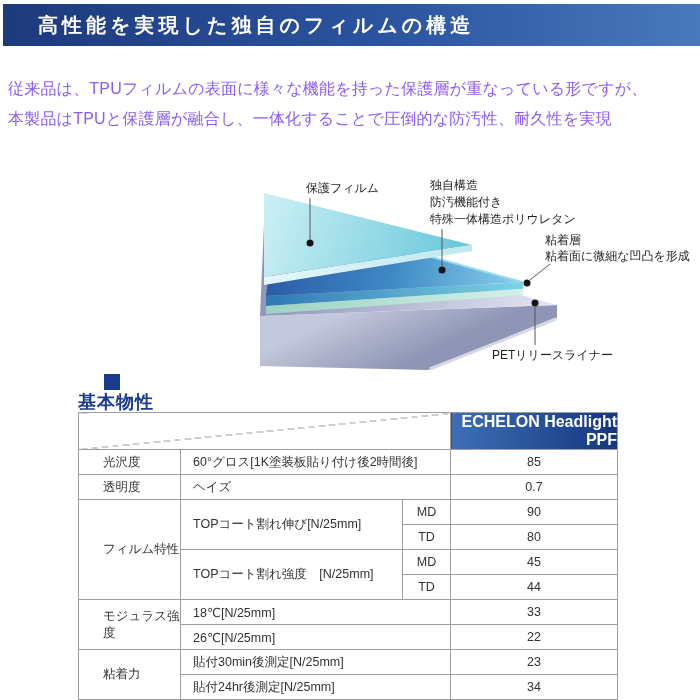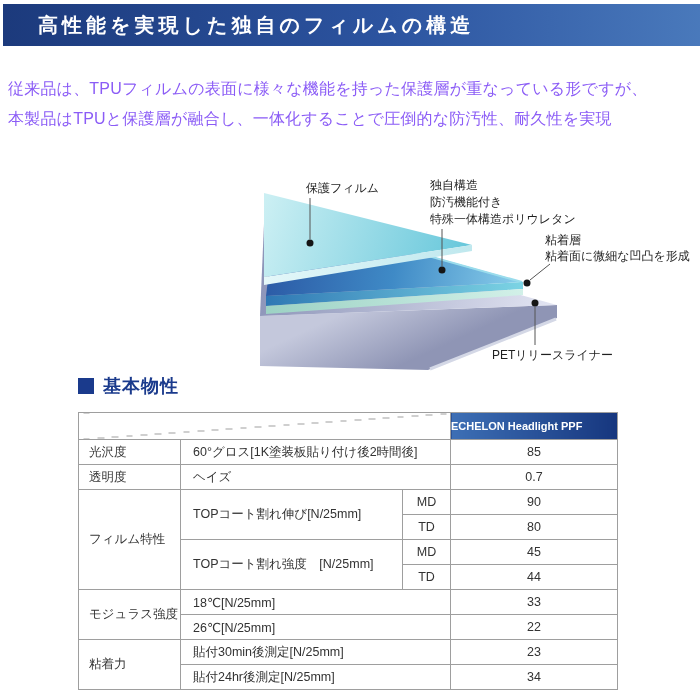--- a/index.html
+++ b/index.html
@@ -18,35 +18,35 @@
   .intro{position:absolute;left:8px;top:74px;width:688px;
          font-size:16px;line-height:29.5px;letter-spacing:0.2px;color:#8b5cf6;}
   .intro div{white-space:nowrap;}
 
   
   .diagram{position:absolute;left:0;top:170px;width:700px;height:205px;}
   .diagram text{font-family:"Liberation Sans","DejaVu Sans",sans-serif;
                 font-size:12px;fill:#1f1f1f;}
 
   
-  .section-head{position:absolute;left:78px;top:374px;display:flex;align-items:center;}
+  .section-head{position:absolute;left:78px;top:374px;display:flex;align-items:center;flex-direction:column;}
   .section-square{width:16px;height:16px;background:#1a3a8c;margin-right:9px;}
   .section-title{font-size:18px;font-weight:bold;color:#1a3a8c;letter-spacing:1px;}
 
   
   .spec-table{position:absolute;left:78px;top:412px;width:539px;
               border-collapse:collapse;table-layout:fixed;
               font-size:12.5px;color:#333;}
   .spec-table td{border:1px solid #9e9e9e;height:24px;padding:0;
                  vertical-align:middle;background:#fff;}
   .spec-table .diag{background:
       linear-gradient(to bottom right,#fff 49.55%,#9e9e9e 49.55%,#9e9e9e 50.45%,#fff 50.45%);}
   .spec-table .prod-head{background:linear-gradient(90deg,#3d6fb5 0%,#16367e 100%);
-      color:#fff;font-weight:bold;text-align:left;height:26px;font-size:11px;}
-  .spec-table .cat{padding-left:10px;text-align:left;}
+      color:#fff;font-weight:bold;text-align:right;height:26px;font-size:16px;}
+  .spec-table .cat{padding-left:24px;text-align:left;}
   .spec-table .cond{padding-left:12px;text-align:left;}
   .spec-table .sub{text-align:center;}
   .spec-table .val{text-align:center;}
 </style>
 </head>
 <body>
 
 <div class="banner">
   <div class="banner-title">高性能を実現した独自のフィルムの構造</div>
 </div>

